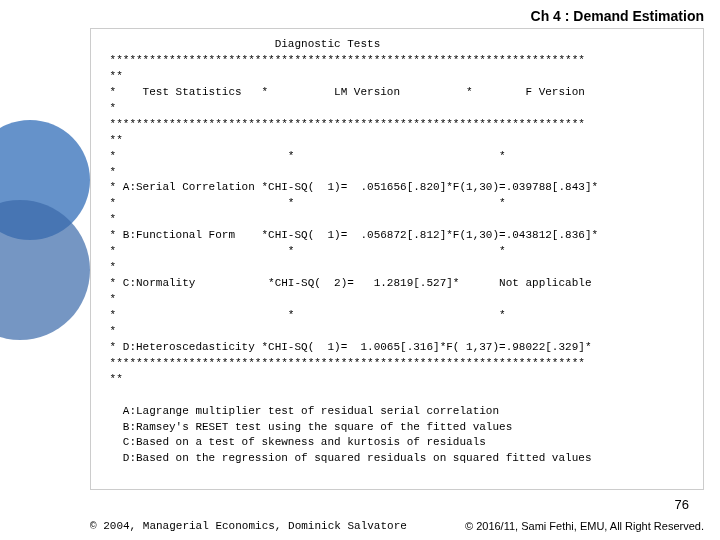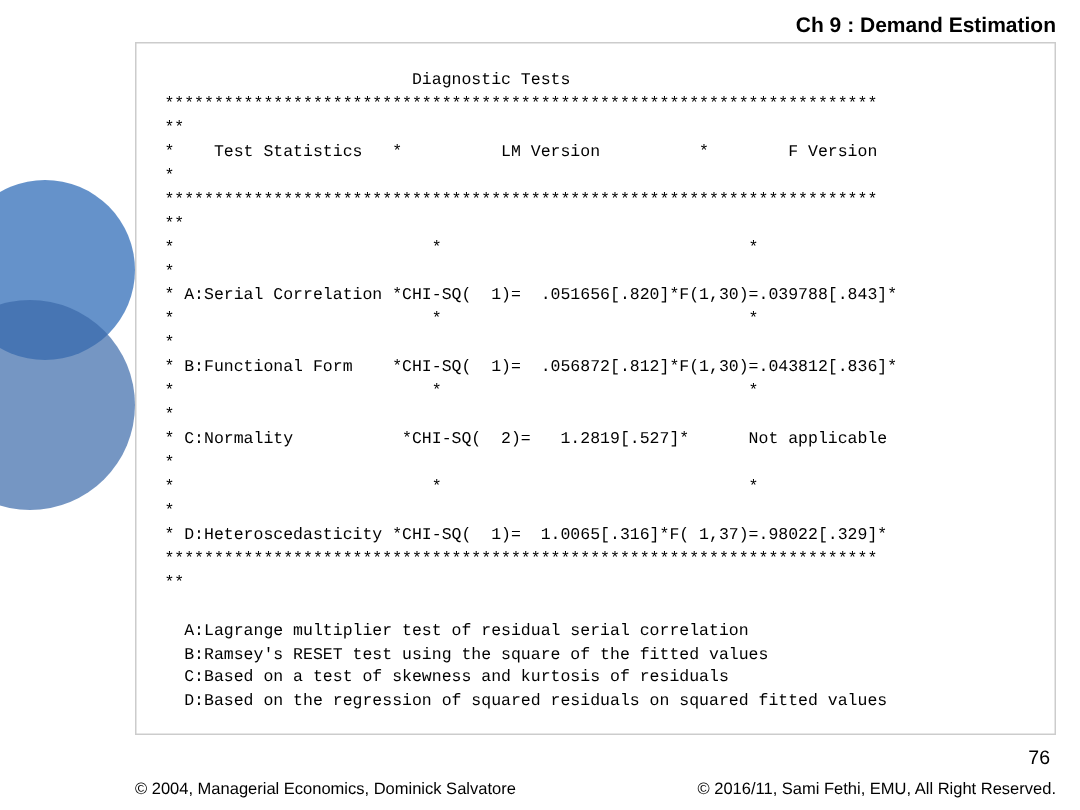--- a/index.html
+++ b/index.html
@@ -27,45 +27,46 @@
     }
 
     #main-content {
       position: absolute;
       top: 28px;
       left: 90px;
       right: 16px;
       bottom: 50px;
       background: #ffffff;
       border: 1px solid #ccc;
-      padding: 18px 12px;
+      padding: 8px 12px;
     }
 
     #diagnostic-box {
       font-family: 'Courier New', Courier, monospace;
       font-size: 11px;
       color: #000;
       line-height: 1.45;
       white-space: pre;
     }
 
     #page-number {
       position: absolute;
       bottom: 28px;
-      right: 20px;
+      right: 31px;
       font-size: 13px;
       color: #000;
     }
 
     #footer-left {
       position: absolute;
       bottom: 8px;
       left: 90px;
       font-size: 11px;
       color: #000;
+      font-family: Liberation Mono, monospace;
     }
 
     #footer-right {
       position: absolute;
       bottom: 8px;
       right: 16px;
       font-size: 11px;
       color: #000;
     }
 
@@ -90,21 +91,21 @@
       background: #3a6aaa;
       opacity: 0.7;
     }
   </style>
 </head>
 <body>
 
 <div id="left-circle"></div>
 <div id="left-circle2"></div>
 
-<div id="header-title">Ch 9 : Demand Estimation</div>
+<div id="header-title">Ch 4 : Demand Estimation</div>
 
 <div id="main-content">
   <div id="diagnostic-box">                          Diagnostic Tests
  ************************************************************************
  **
  *    Test Statistics   *          LM Version          *        F Version
  *
  ************************************************************************
  **
  *                          *                               *

